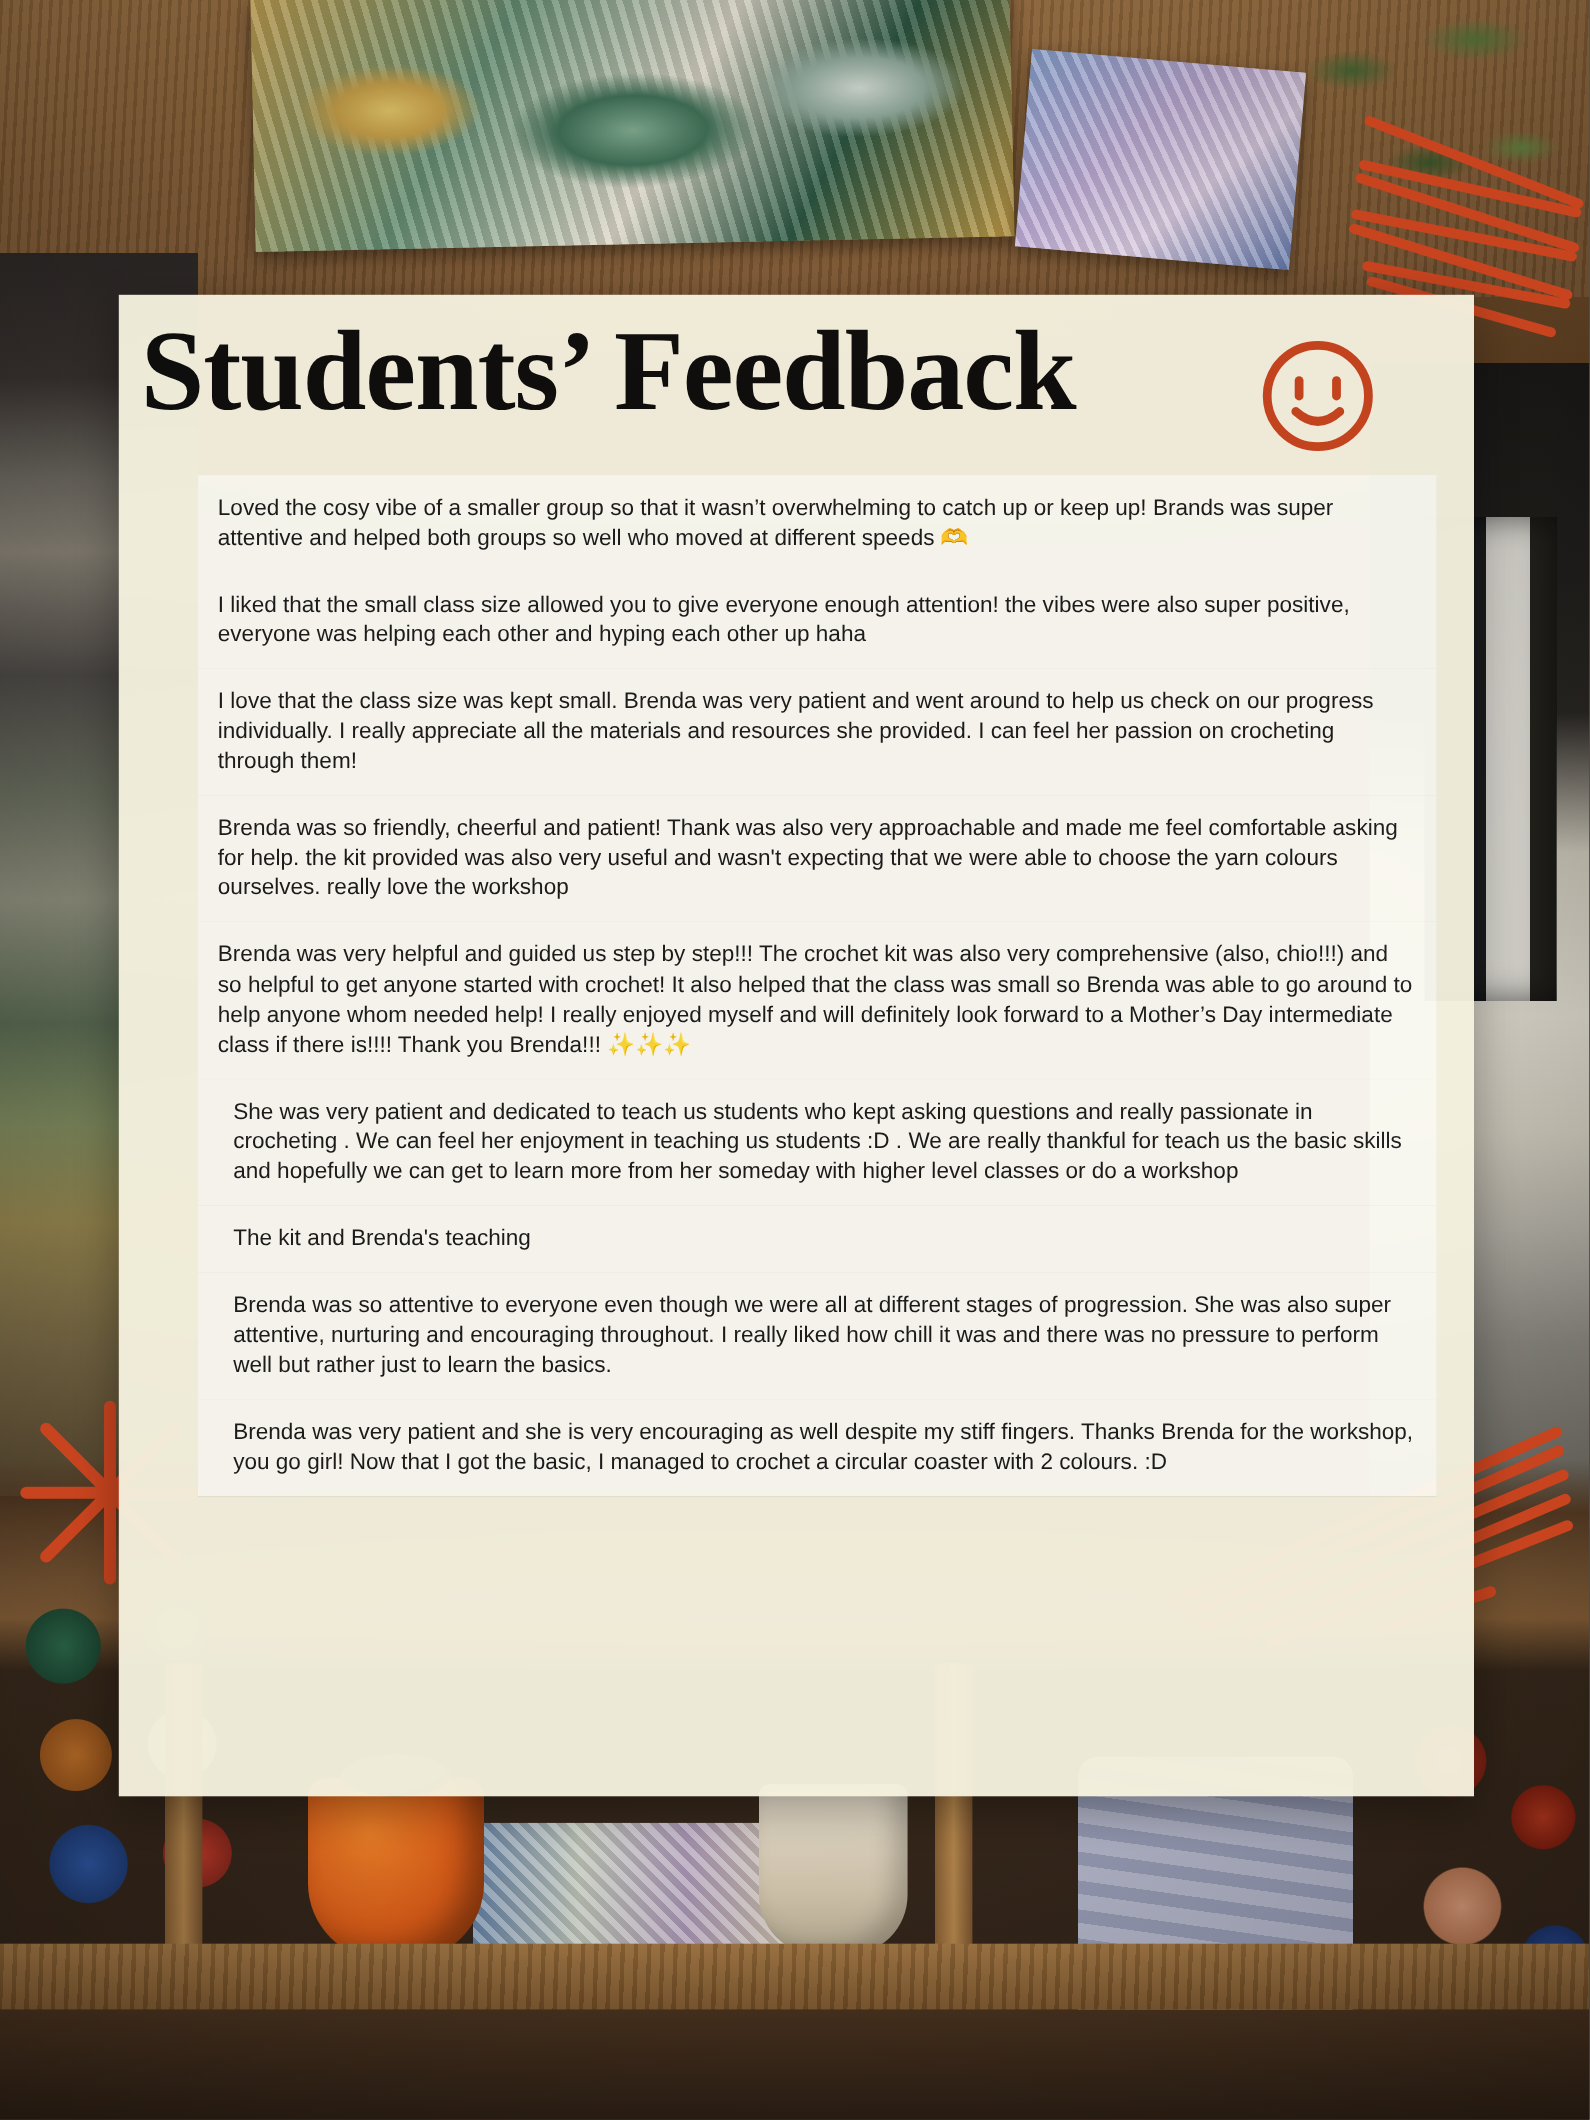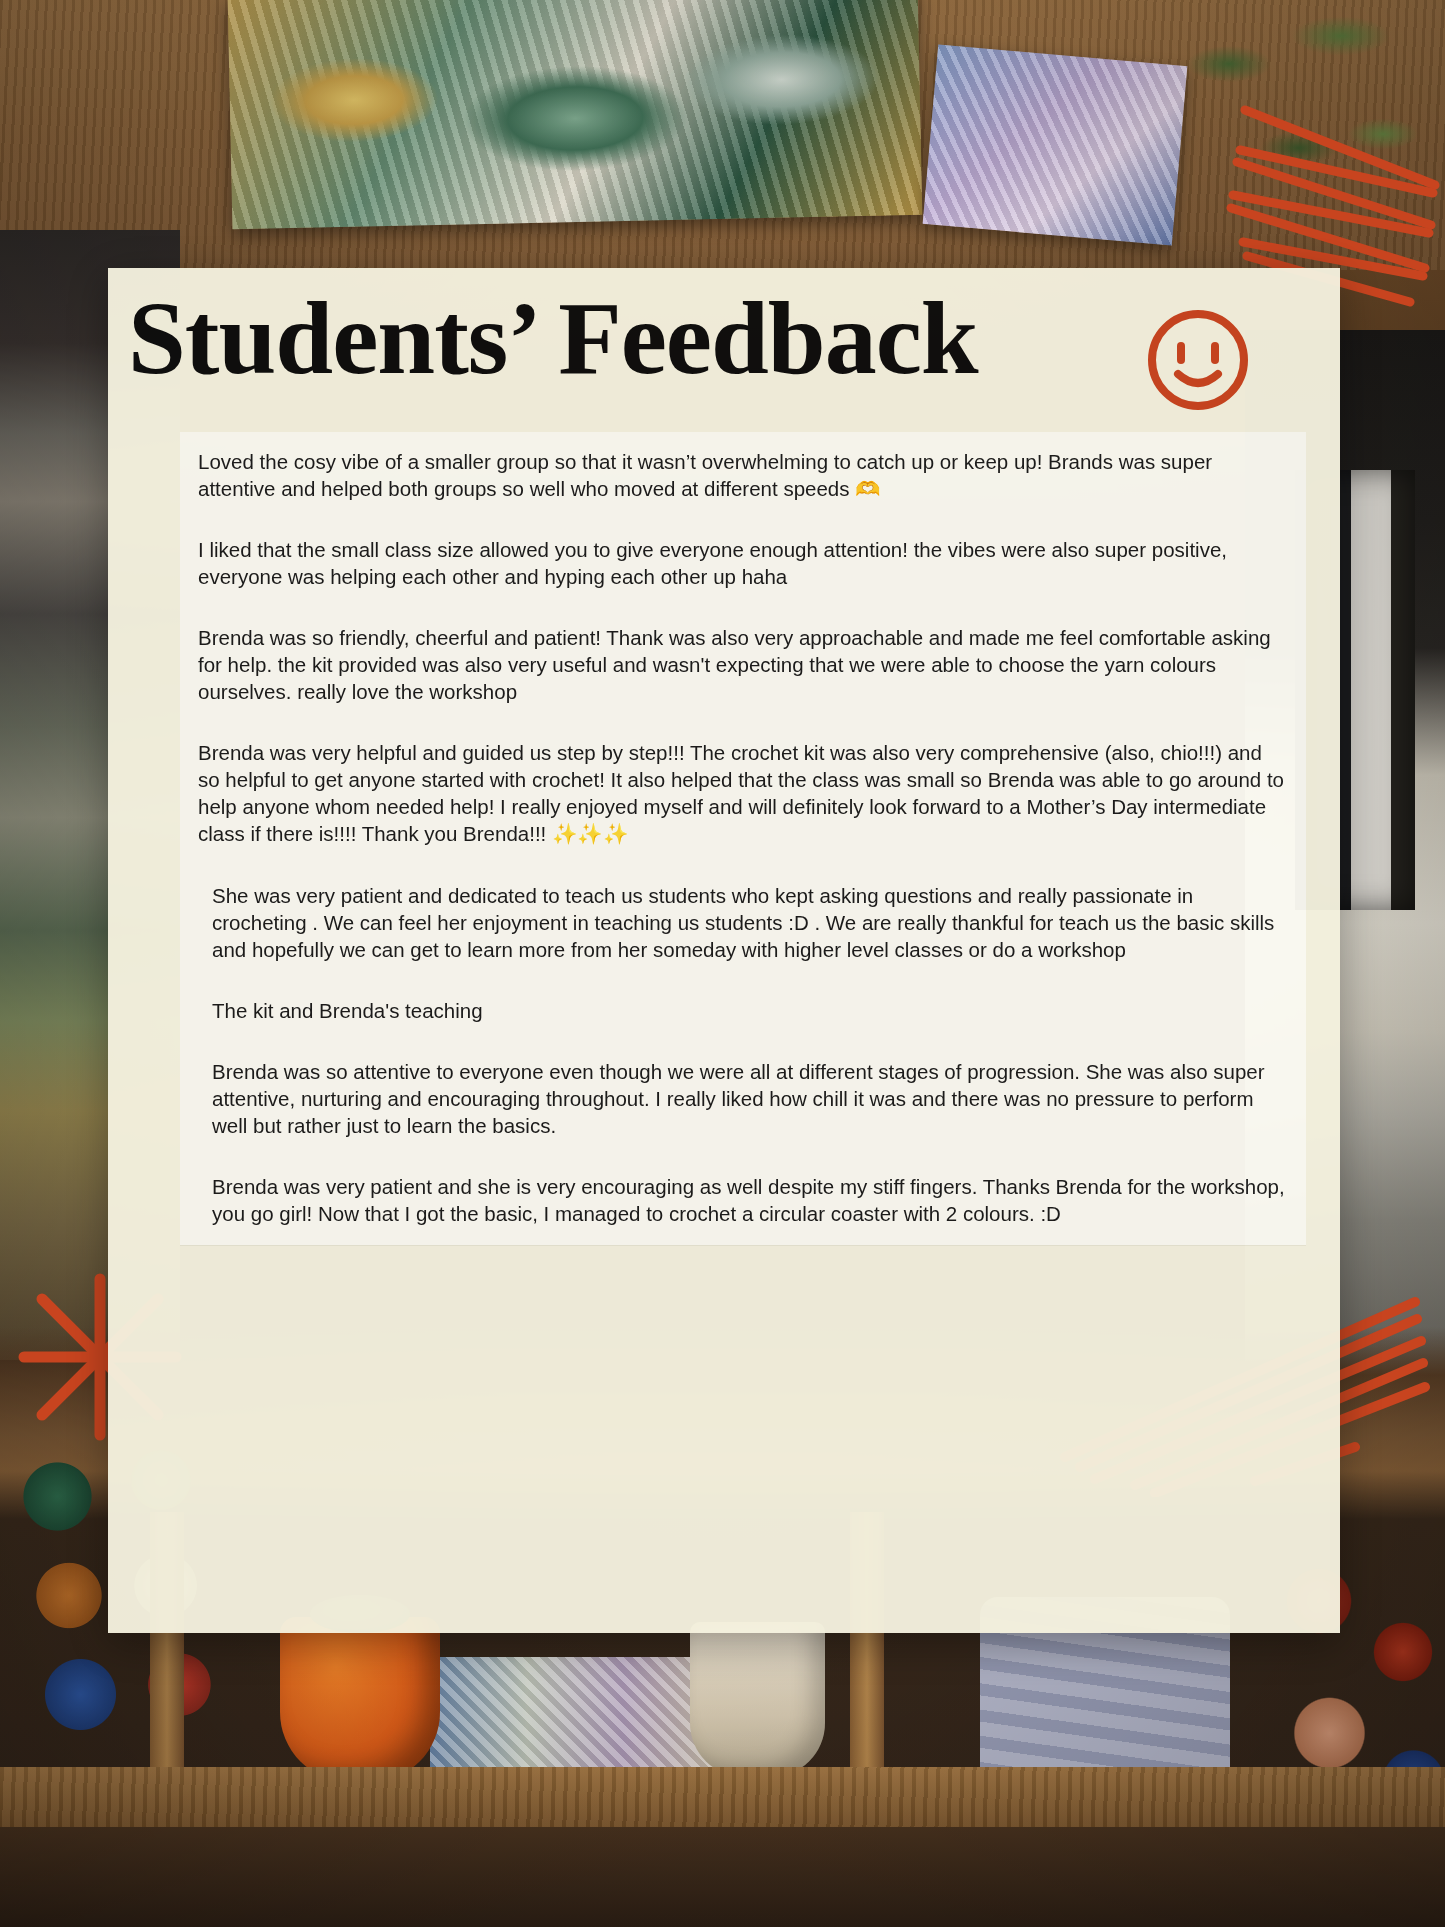--- a/index.html
+++ b/index.html
@@ -321,20 +321,21 @@
     <svg class="smiley" viewBox="0 0 108 108">
       <circle cx="54" cy="54" r="46" fill="none" stroke="#c8441f" stroke-width="8"></circle>
       <line x1="37" y1="40" x2="37" y2="54" stroke="#c8441f" stroke-width="8" stroke-linecap="round"></line>
       <line x1="71" y1="40" x2="71" y2="54" stroke="#c8441f" stroke-width="8" stroke-linecap="round"></line>
       <path d="M34 68 Q54 86 74 68" fill="none" stroke="#c8441f" stroke-width="8" stroke-linecap="round"></path>
     </svg>
 
     <div class="feedback-list">
       <div class="feedback-item">Loved the cosy vibe of a smaller group so that it wasn’t overwhelming to catch up or keep up! Brands was super attentive and helped both groups so well who moved at different speeds 🫶</div>
       <div class="feedback-item">I liked that the small class size allowed you to give everyone enough attention! the vibes were also super positive, everyone was helping each other and hyping each other up haha</div>
+      <div class="feedback-item">I love that the class size was kept small. Brenda was very patient and went around to help us check on our progress individually. I really appreciate all the materials and resources she provided. I can feel her passion on crocheting through them!</div>
       <div class="feedback-item">Brenda was so friendly, cheerful and patient! Thank was also very approachable and made me feel comfortable asking for help. the kit provided was also very useful and wasn't expecting that we were able to choose the yarn colours ourselves. really love the workshop</div>
       <div class="feedback-item">Brenda was very helpful and guided us step by step!!! The crochet kit was also very comprehensive (also, chio!!!) and so helpful to get anyone started with crochet! It also helped that the class was small so Brenda was able to go around to help anyone whom needed help! I really enjoyed myself and will definitely look forward to a Mother’s Day intermediate class if there is!!!! Thank you Brenda!!! ✨✨✨</div>
       <div class="feedback-item indented">She was very patient and dedicated to teach us students who kept asking questions and really passionate in crocheting . We can feel her enjoyment in teaching us students :D . We are really thankful for teach us the basic skills and hopefully we can get to learn more from her someday with higher level classes or do a workshop</div>
       <div class="feedback-item indented">The kit and Brenda's teaching</div>
       <div class="feedback-item indented">Brenda was so attentive to everyone even though we were all at different stages of progression. She was also super attentive, nurturing and encouraging throughout. I really liked how chill it was and there was no pressure to perform well but rather just to learn the basics.</div>
       <div class="feedback-item indented">Brenda was very patient and she is very encouraging as well despite my stiff fingers. Thanks Brenda for the workshop, you go girl! Now that I got the basic, I managed to crochet a circular coaster with 2 colours. :D</div>
     </div>
 
   </div>
 </div>

